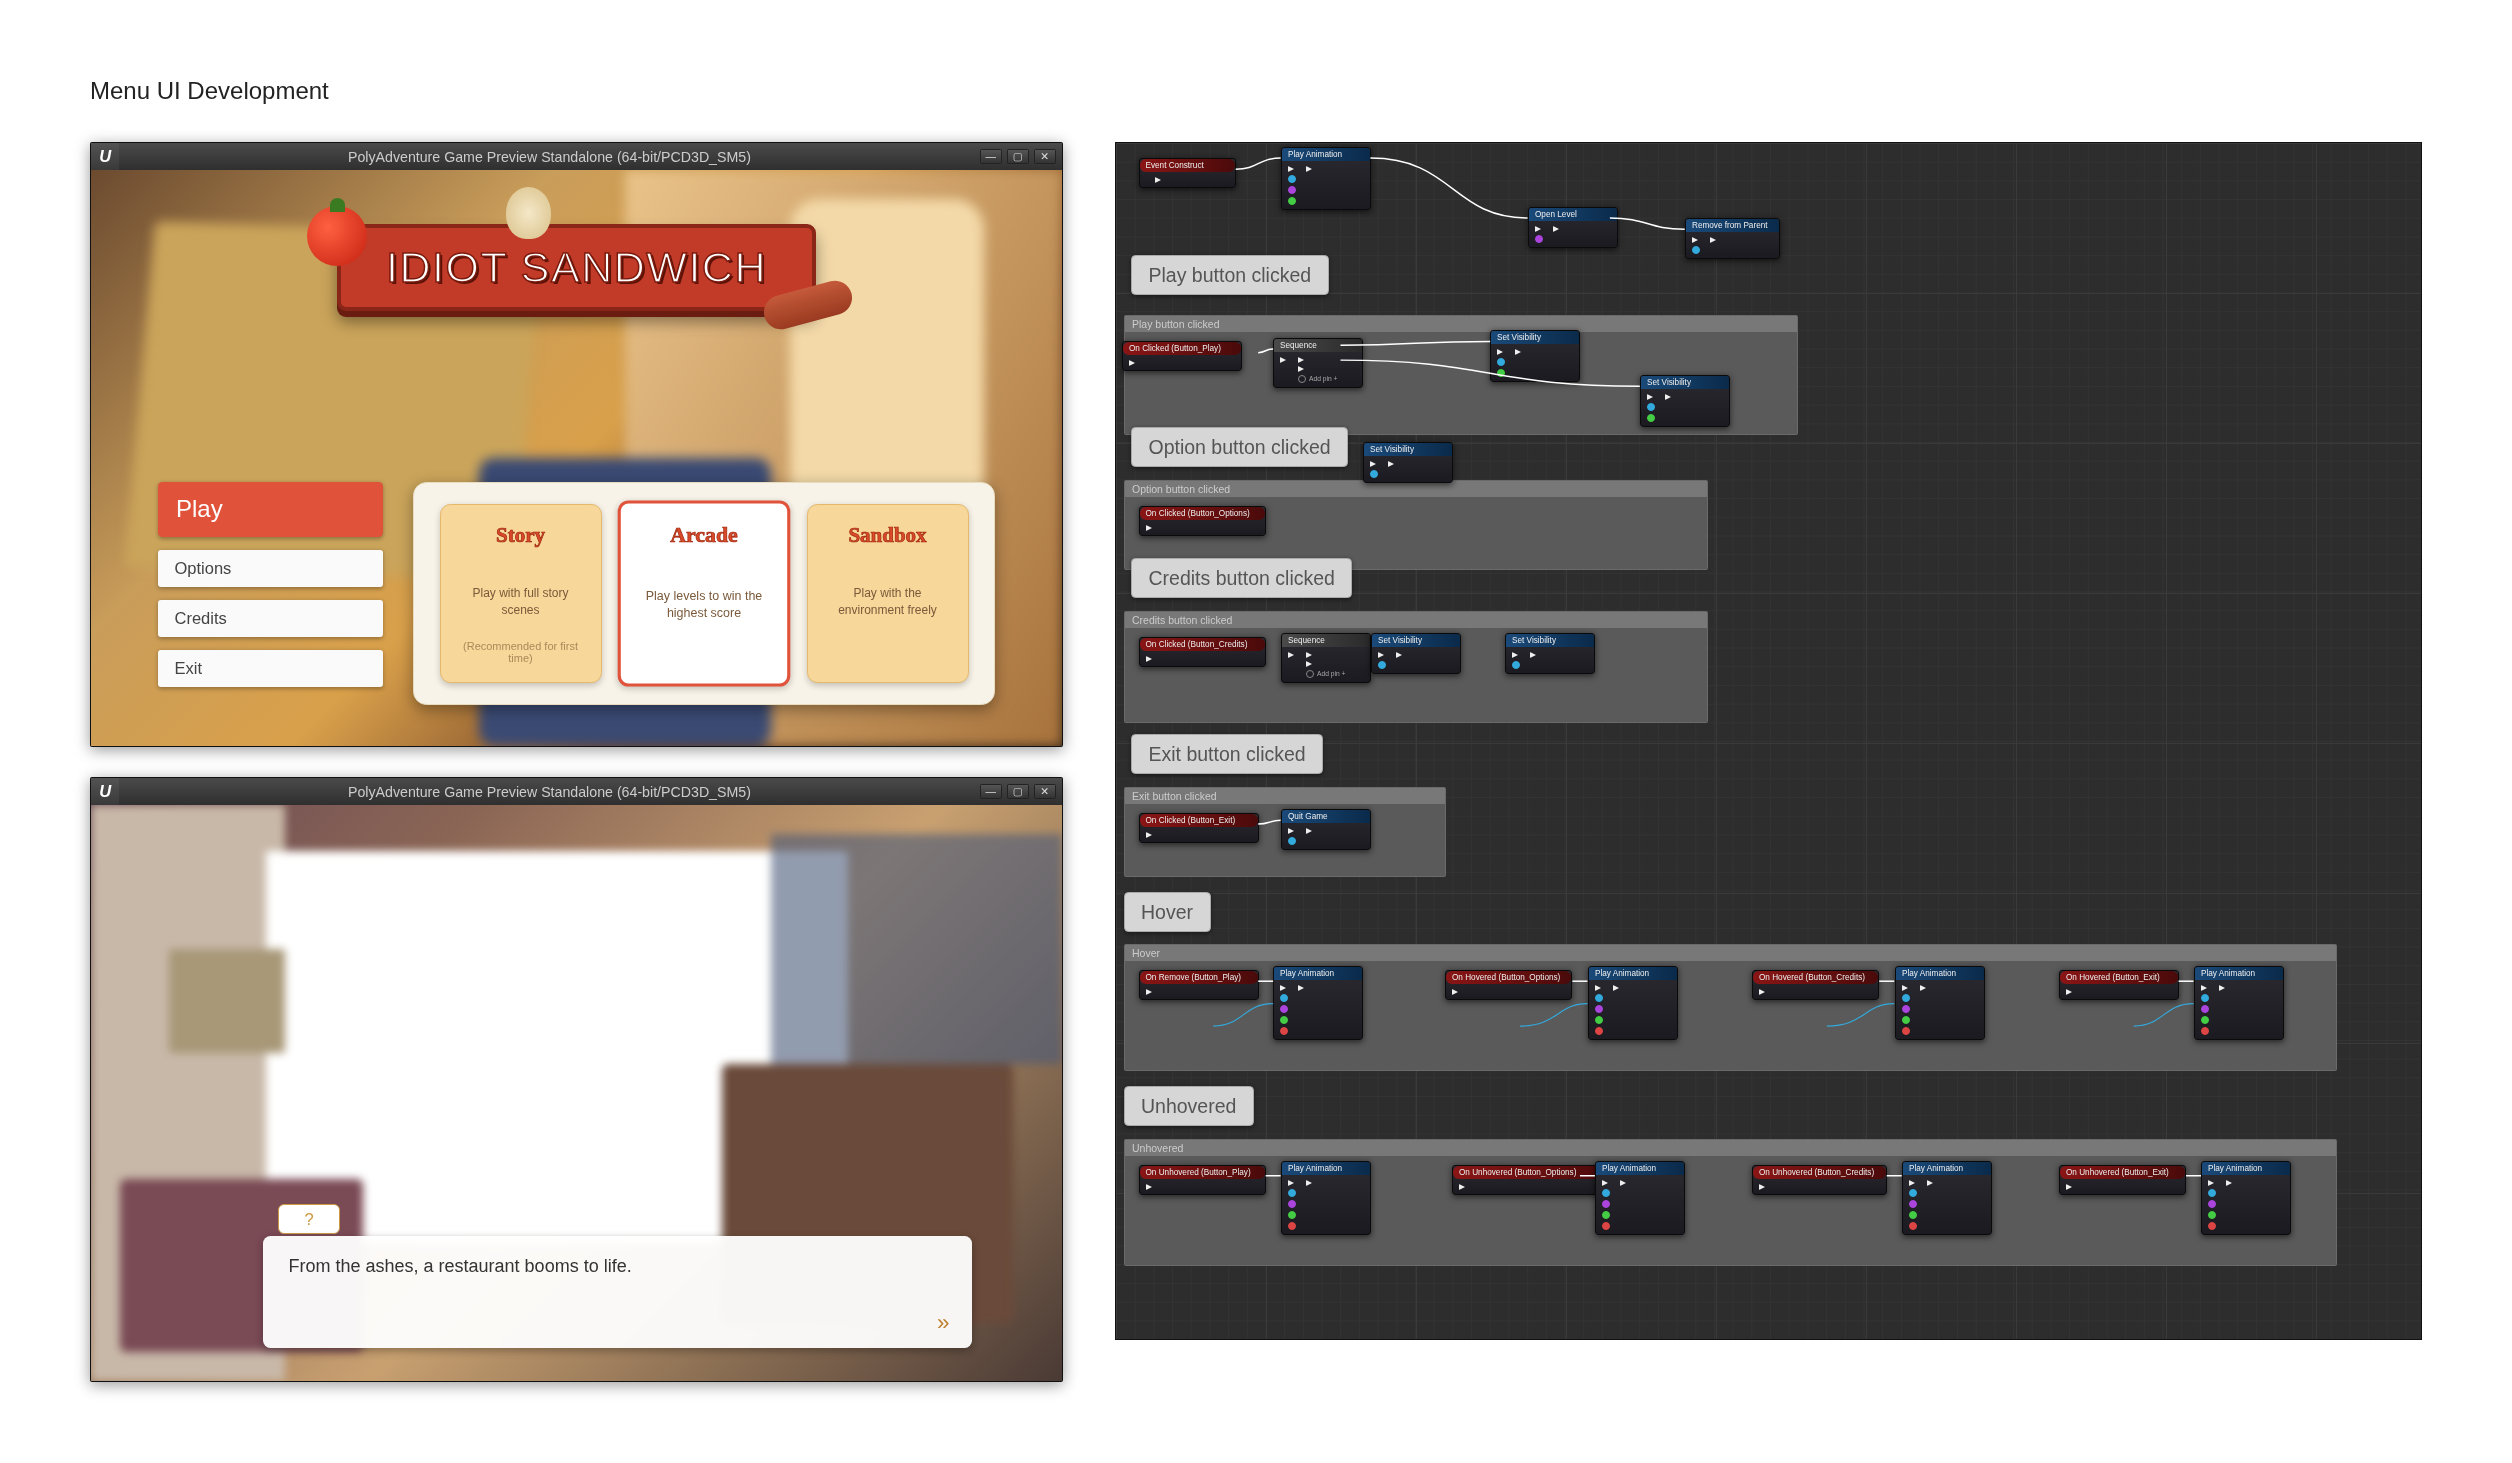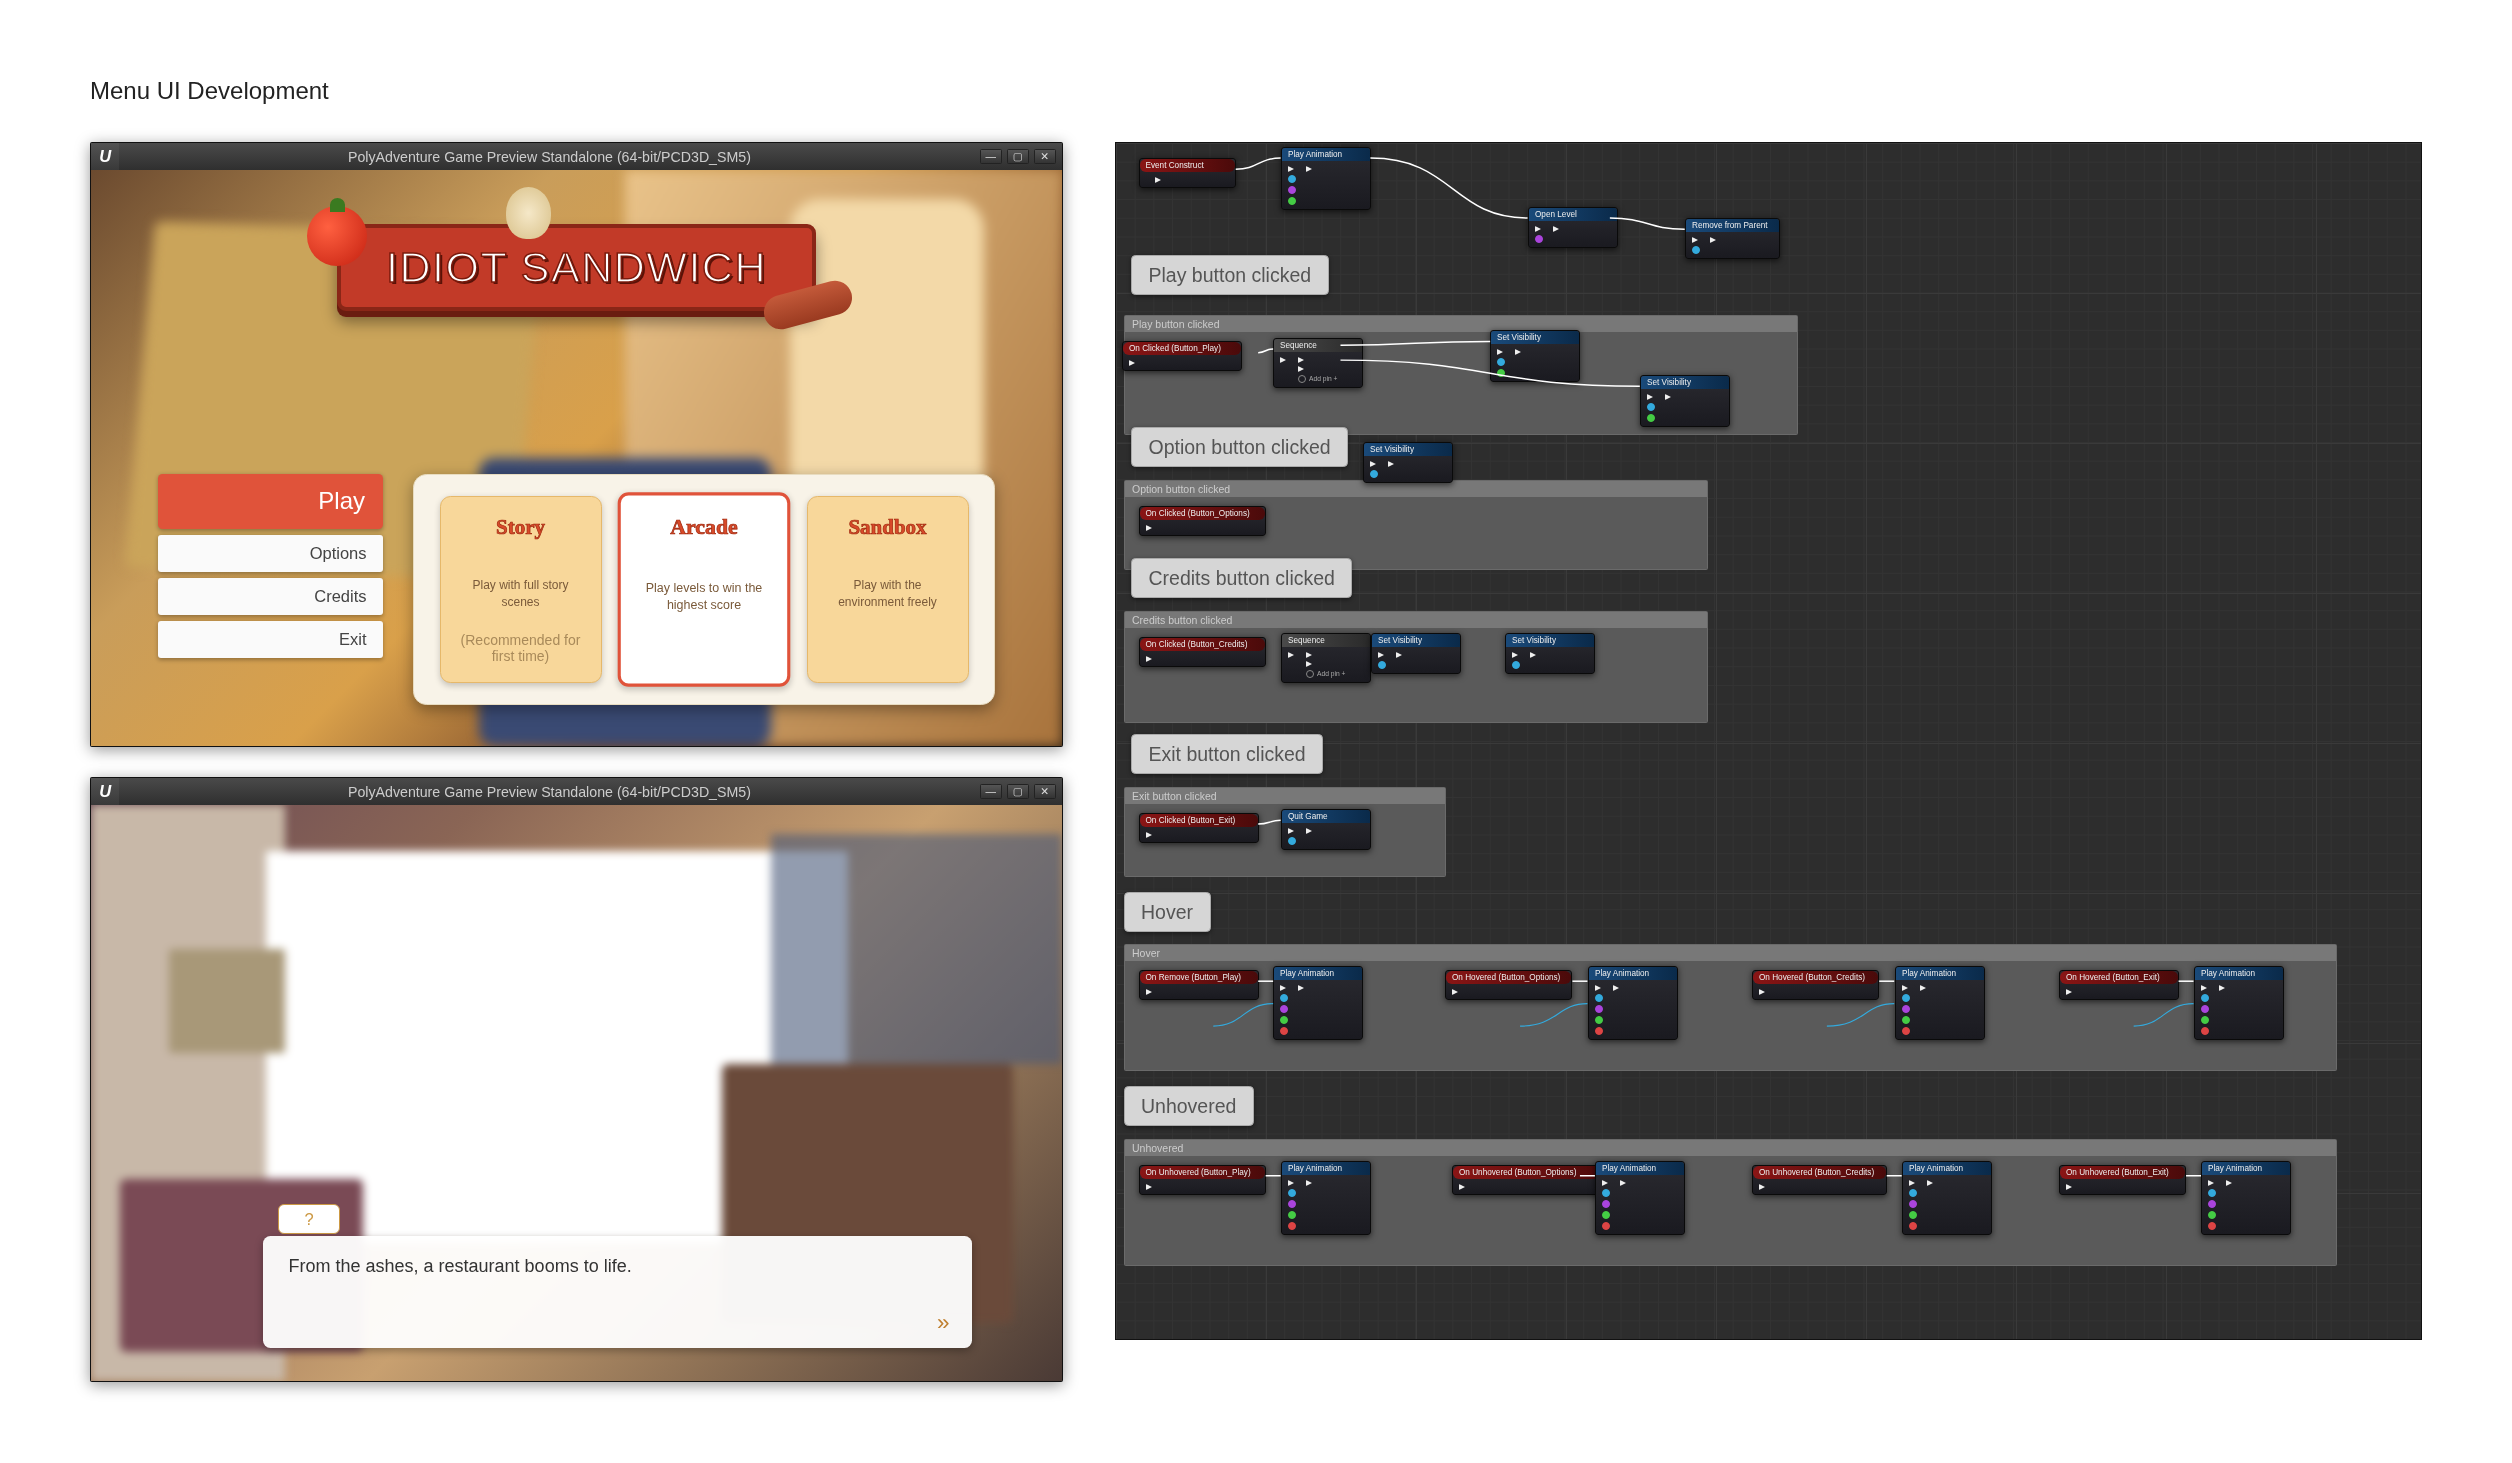--- a/index.html
+++ b/index.html
@@ -104,21 +104,21 @@
 .garlic { position:absolute; left:35%; top:-41px; width:45px; height:52px; background:radial-gradient(#f5e8c8,#d8c088); border-radius:50% 50% 45% 45%;}
 .sausage { position:absolute; right:-41px; bottom:-15px; width:90px; height:34px; background:linear-gradient(#c45a3a,#9a3a20); border-radius:22.5px; transform:rotate(-15deg);}
 
 .menu-body {
   position: absolute;
   bottom: 41px; left: 67px; right: 67px;
   display: flex;
   gap: 30px;
   align-items: stretch;
 }
-.side-menu { flex: 0 0 225px; display: flex; flex-direction: column; gap: 6px; text-align: right; }
+.side-menu { flex: 0 0 225px; display: flex; flex-direction: column; gap: 13px; }
 .side-btn {
   background: #fafafa;
   border-radius: 3px;
   padding: 9px 16.5px;
   font-size: 16.5px;
   color: #444;
   cursor: pointer;
   box-shadow: 0 1.5px 4.5px rgba(0,0,0,0.3);
 }
 .side-btn.active {
@@ -156,21 +156,21 @@
   border: 3.7px solid #e0533a;
   transform: scale(1.04);
 }
 .mode-title {
   font-family: "Comic Sans MS", cursive;
   font-size: 21px; font-weight: bold;
   color: #d84a2a;
   -webkit-text-stroke: 0.7px #a02a10;
 }
 .mode-desc { font-size: 12px; color: #7a5a3a; line-height:1.4; margin-top:22.5px;}
-.mode-note { font-size: 14px; color:#a98a5a; margin-top:6px;}
+.mode-note { font-size: 11px; color:#a98a5a; margin-top:6px;}
 
 
 .vn-viewport {
   position: relative; height: 576px; overflow:hidden;
   background: linear-gradient(135deg,#6b4a55 0%, #8a6555 25%, #c8a070 55%, #4a3a35 100%);
 }
 .vn-bg { position:absolute; inset:0; filter: blur(4.5px);}
 .vns1{position:absolute;left:0;top:0;width:20%;height:100%;background:#c8b8a8;}
 .vns2{position:absolute;left:18%;top:8%;width:60%;height:68%;background:#fff;border-radius:3px;}
 .vns3{position:absolute;right:0;top:5%;width:30%;height:40%;background:#4a5a7a;opacity:0.6;}

